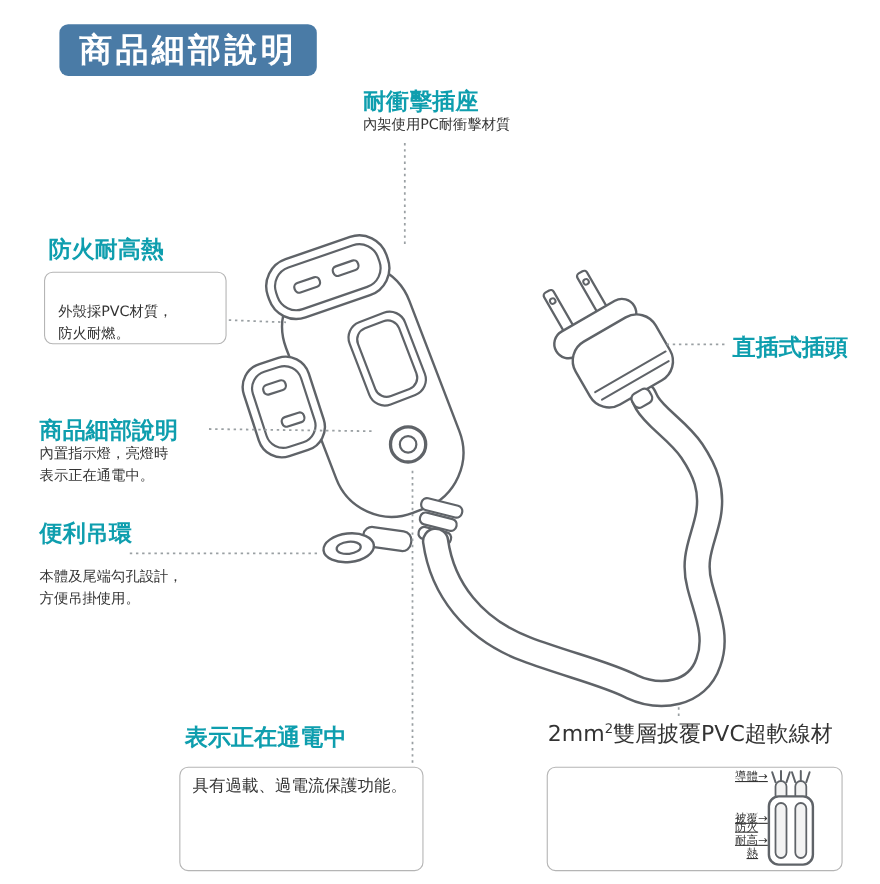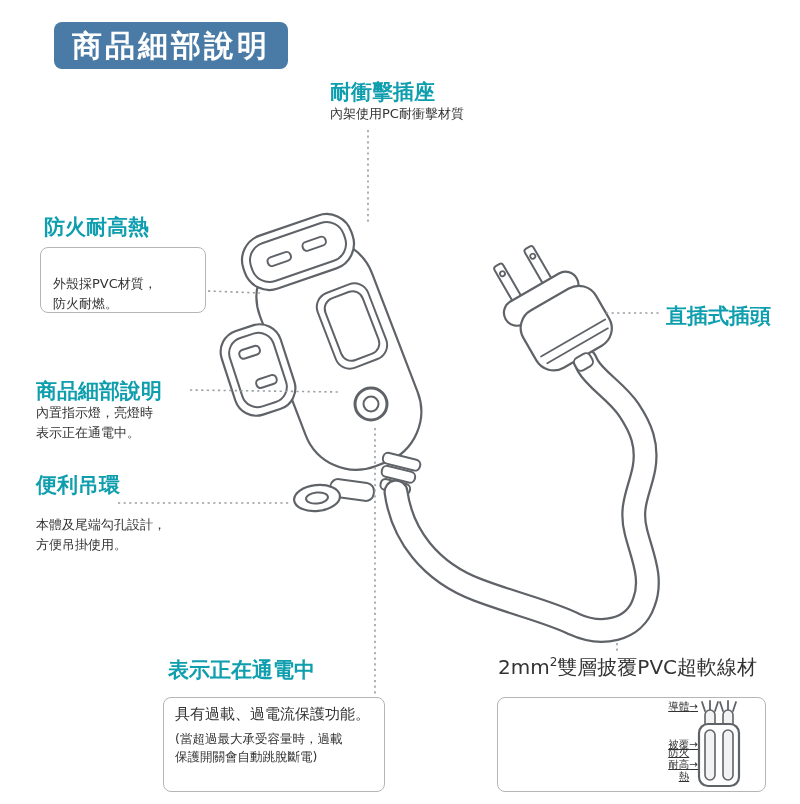--- a/index.html
+++ b/index.html
@@ -132,22 +132,20 @@
 <div class="layer body-text" style="left:36px;top:403px">內置指示燈，亮燈時
 表示正在通電中。</div>
 
 <div class="layer c-title" style="left:36px;top:471px">便利吊環</div>
 <div class="layer body-text" style="left:36px;top:515px">本體及尾端勾孔設計，
 方便吊掛使用。</div>
 
 <div class="layer c-title" style="left:168px;top:656px">表示正在通電中</div>
 <div class="layer note-box" style="left:163px;top:697px;width:222px;height:95px;padding:5px 11px">
   <div class="ov-main">具有過載、過電流保護功能。</div>
-  <div class="ov-note">(當超過最大承受容量時，過載
-保護開關會自動跳脫斷電)</div>
 </div>
 
 <div class="layer dark-title" style="left:498px;top:654px">
   <span>2mm</span><sup>2</sup><span>雙層披覆PVC超軟線材</span>
 </div>
 <div class="layer note-box" style="left:497px;top:697px;width:269px;height:95px">
   <div class="wire-label-row" style="left:143px;top:2px">
     <span class="wl-text">導體</span>
       <span class="wl-arrow">→</span>
   </div>

